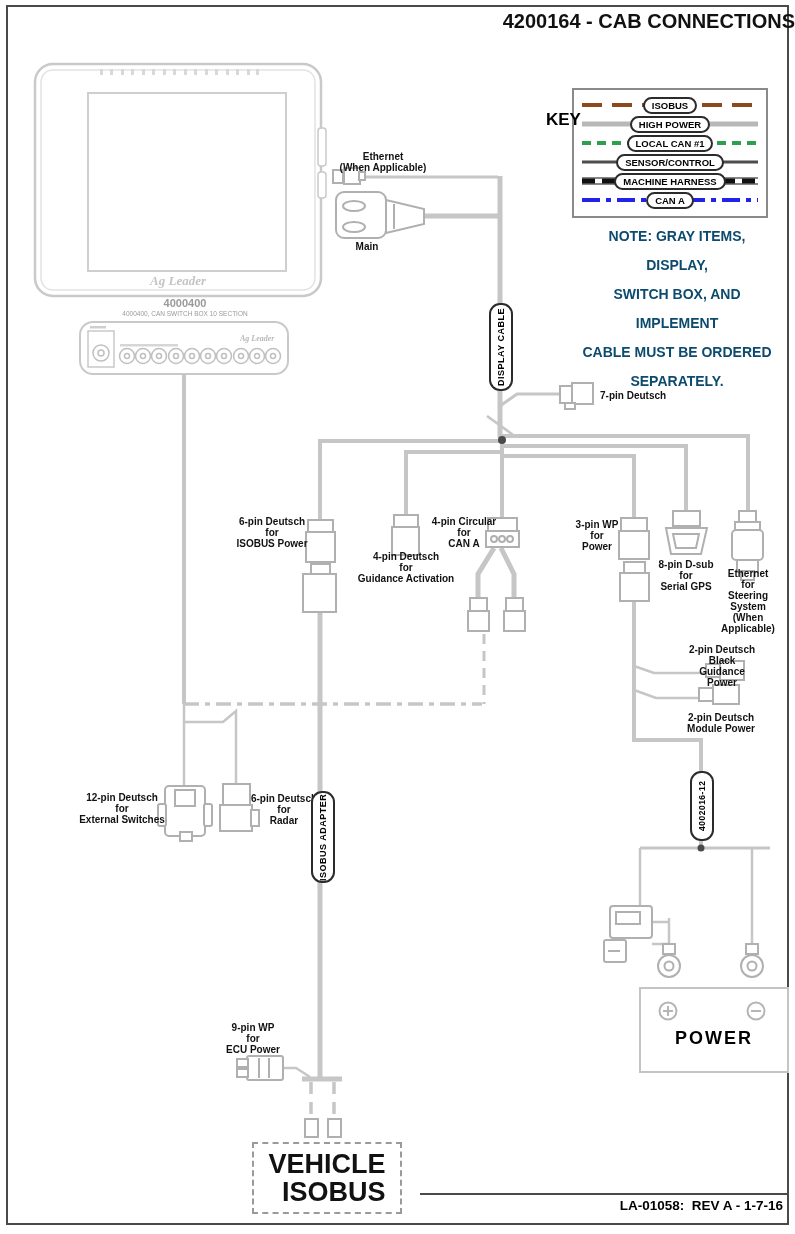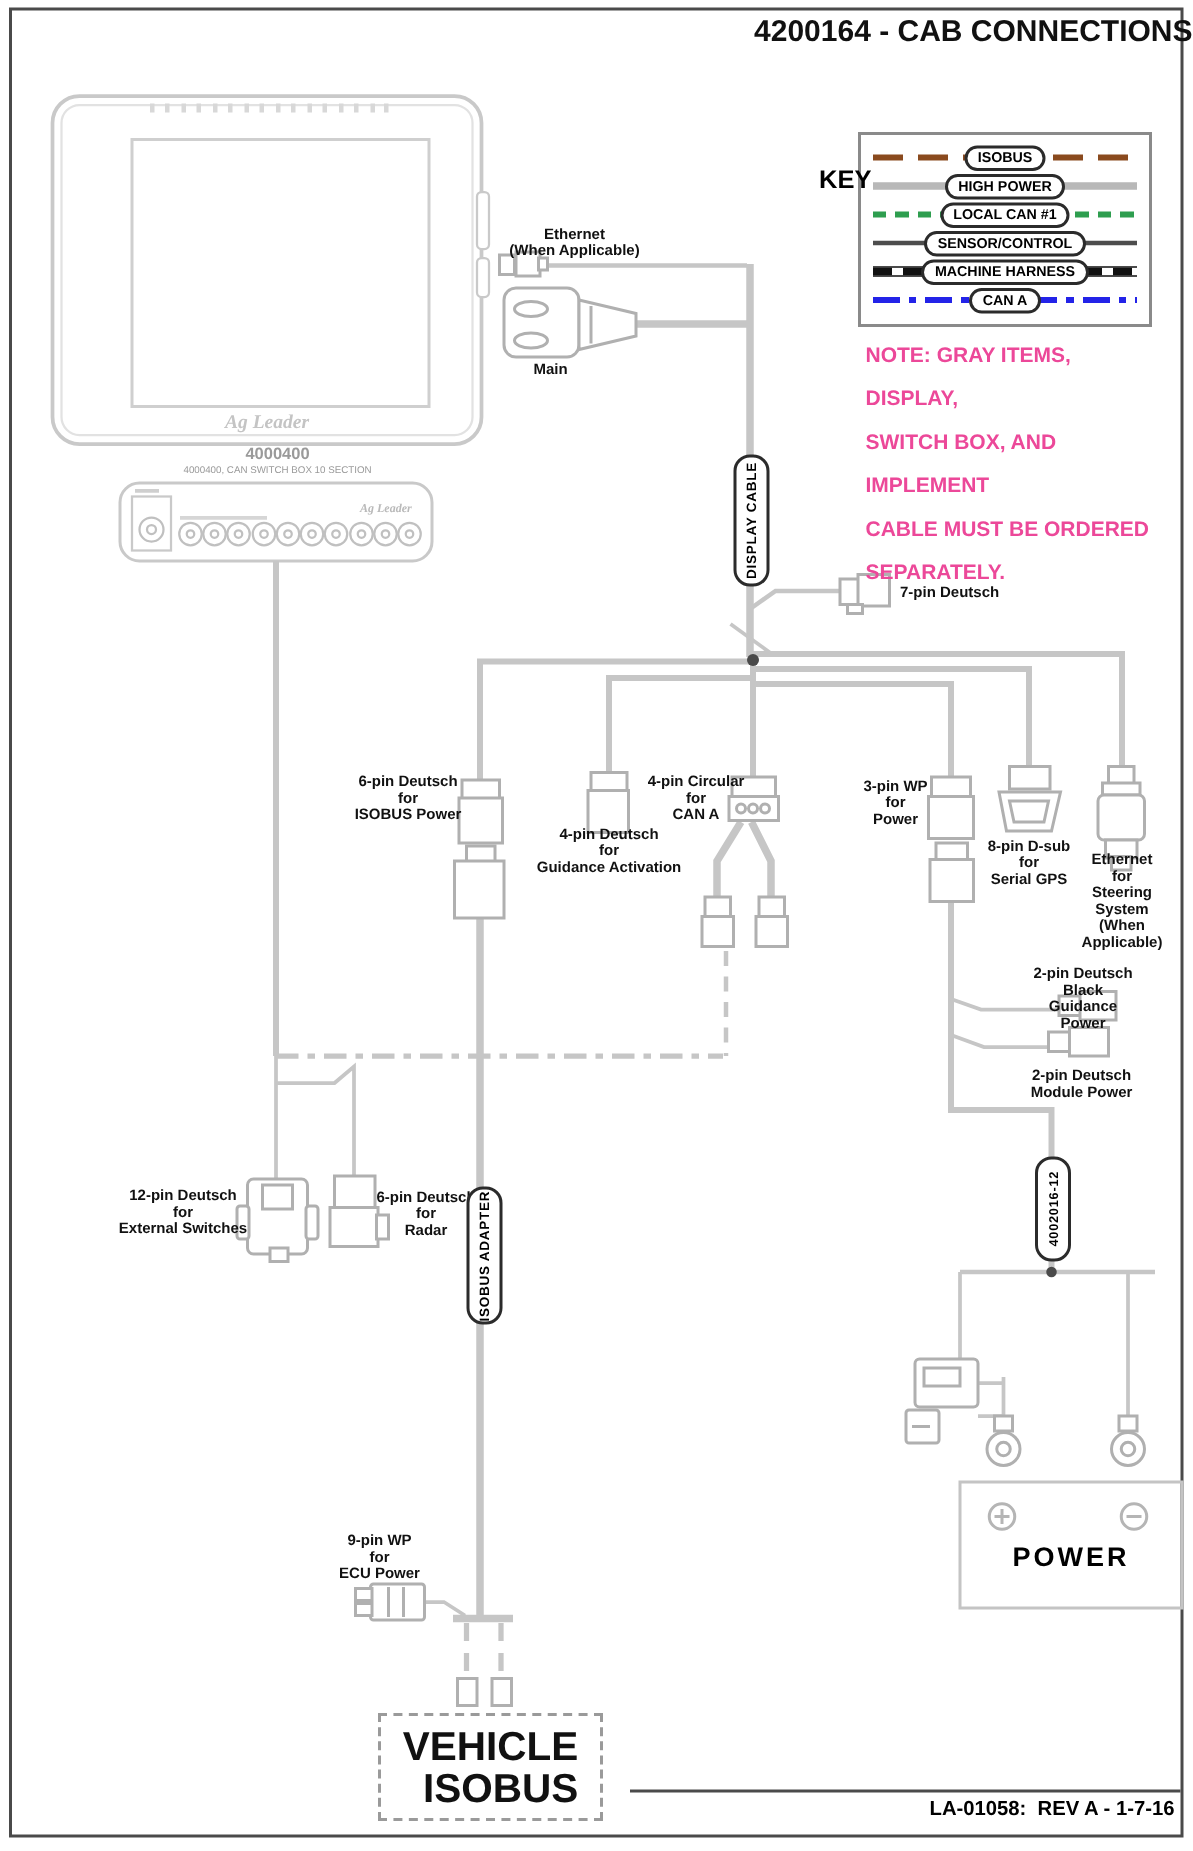--- a/index.html
+++ b/index.html
@@ -19,21 +19,21 @@
   .key-pill{position:relative;z-index:2;border:2px solid #2b2b2b;border-radius:9px;background:#fff;
             font:bold 9.5px "Liberation Sans",sans-serif;padding:1px 7px;white-space:nowrap;}
   .line-isobus{height:4px;background:repeating-linear-gradient(90deg,#8a4a1e 0 20px,transparent 20px 30px);}
   .line-highpower{height:5px;background:#b8b8b8;}
   .line-localcan{height:4px;background:repeating-linear-gradient(90deg,#2e9e4f 0 9px,transparent 9px 15px);}
   .line-sensor{height:3px;background:#4d4d4d;}
   .line-machine{height:5px;border-top:1px solid #111;border-bottom:1px solid #111;
             background:repeating-linear-gradient(90deg,#111 0 13px,#fff 13px 20px);}
   .line-cana{height:4px;background:repeating-linear-gradient(90deg,#2323e8 0 18px,transparent 18px 24px,#2323e8 24px 29px,transparent 29px 35px);}
   #note{position:absolute;left:577px;top:222px;width:200px;font:bold 14px "Liberation Sans",sans-serif;
-        line-height:29px;white-space:pre-line;color:#ec4899;z-index:5;}
+        line-height:29px;white-space:pre-line;color:#0c4a6e;z-index:5;text-align:center;}
   .pill{position:absolute;z-index:6;border:2px solid #2b2b2b;border-radius:11px;background:#fff;
         font:bold 9px "Liberation Sans",sans-serif;width:20px;display:flex;align-items:center;justify-content:center;
         writing-mode:vertical-rl;transform:rotate(180deg);letter-spacing:0.5px;white-space:nowrap;}
   #vehicle-box{position:absolute;left:252px;top:1142px;width:146px;height:68px;border:2px dashed #9a9a9a;
         display:flex;align-items:center;justify-content:center;z-index:5;}
   #vehicle-box .big{font:bold 27px "Liberation Sans",sans-serif;line-height:28px;text-align:right;white-space:pre-line;color:#111;}
   #power-label{position:absolute;left:714px;top:1028px;transform:translateX(-50%);
         font:bold 18px "Liberation Sans",sans-serif;letter-spacing:2px;z-index:5;}
   #footer{position:absolute;right:12px;top:1198px;font:bold 13.5px "Liberation Sans",sans-serif;white-space:pre;z-index:5;}
   #footer-line{position:absolute;left:420px;top:1193px;width:367px;border-top:2px solid #4a4a4a;z-index:4;}

